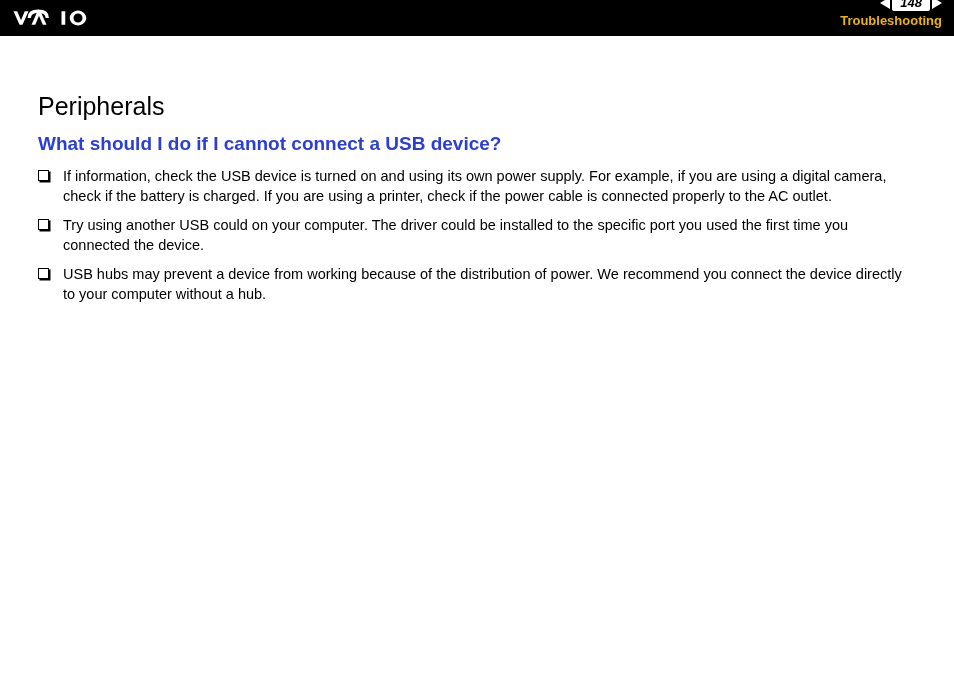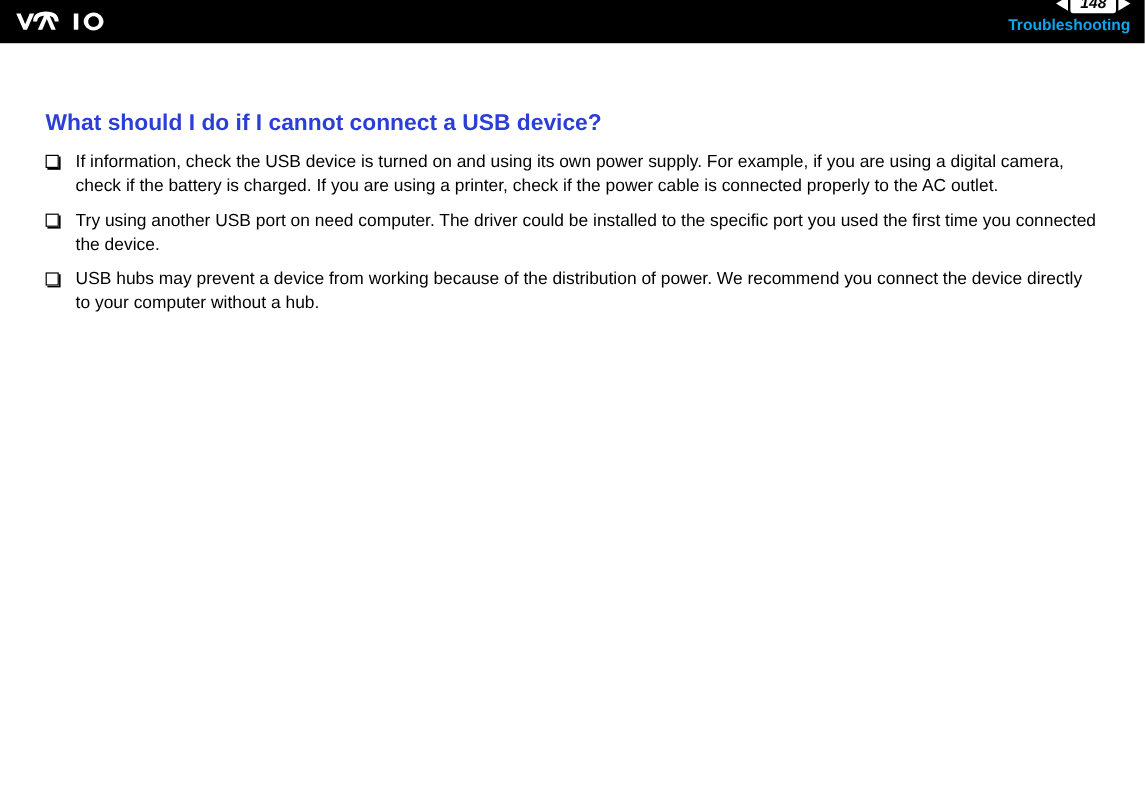--- a/index.html
+++ b/index.html
@@ -63,21 +63,21 @@
       background: #ffffff;
       color: #000000;
       font-weight: bold;
       font-style: italic;
       font-size: 13px;
       padding: 0 8px;
       border-radius: 2px;
       line-height: 16px;
     }
     .section-label {
-      color: #0ea5e9;
+      color: #eab308;
       font-weight: bold;
       font-size: 13px;
       margin-top: 1px;
       text-align: center;
     }
     .content {
       padding: 56px 38px 0 38px;
     }
     .page-title {
       font-size: 25px;
@@ -134,28 +134,29 @@
     <div class="page-nav">
       <div class="nav-arrow-left"></div>
       <div class="page-badge">148</div>
       <div class="nav-arrow-right"></div>
     </div>
     <div class="section-label">Troubleshooting</div>
   </div>
 </div>
 
 <div class="content">
+  <h1 class="page-title">Peripherals</h1>
   <h2 class="question">What should I do if I cannot connect a USB device?</h2>
   <ul class="bullet-list">
     <li class="bullet-item">
       <span class="bullet-icon"></span>
       <span class="bullet-text">If information, check the USB device is turned on and using its own power supply. For example, if you are using a digital camera, check if the battery is charged. If you are using a printer, check if the power cable is connected properly to the AC outlet.</span>
     </li>
     <li class="bullet-item">
       <span class="bullet-icon"></span>
-      <span class="bullet-text">Try using another USB port on need computer. The driver could be installed to the specific port you used the first time you connected the device.</span>
+      <span class="bullet-text">Try using another USB could on your computer. The driver could be installed to the specific port you used the first time you connected the device.</span>
     </li>
     <li class="bullet-item">
       <span class="bullet-icon"></span>
       <span class="bullet-text">USB hubs may prevent a device from working because of the distribution of power. We recommend you connect the device directly to your computer without a hub.</span>
     </li>
   </ul>
 </div>
 
 </body></html>

